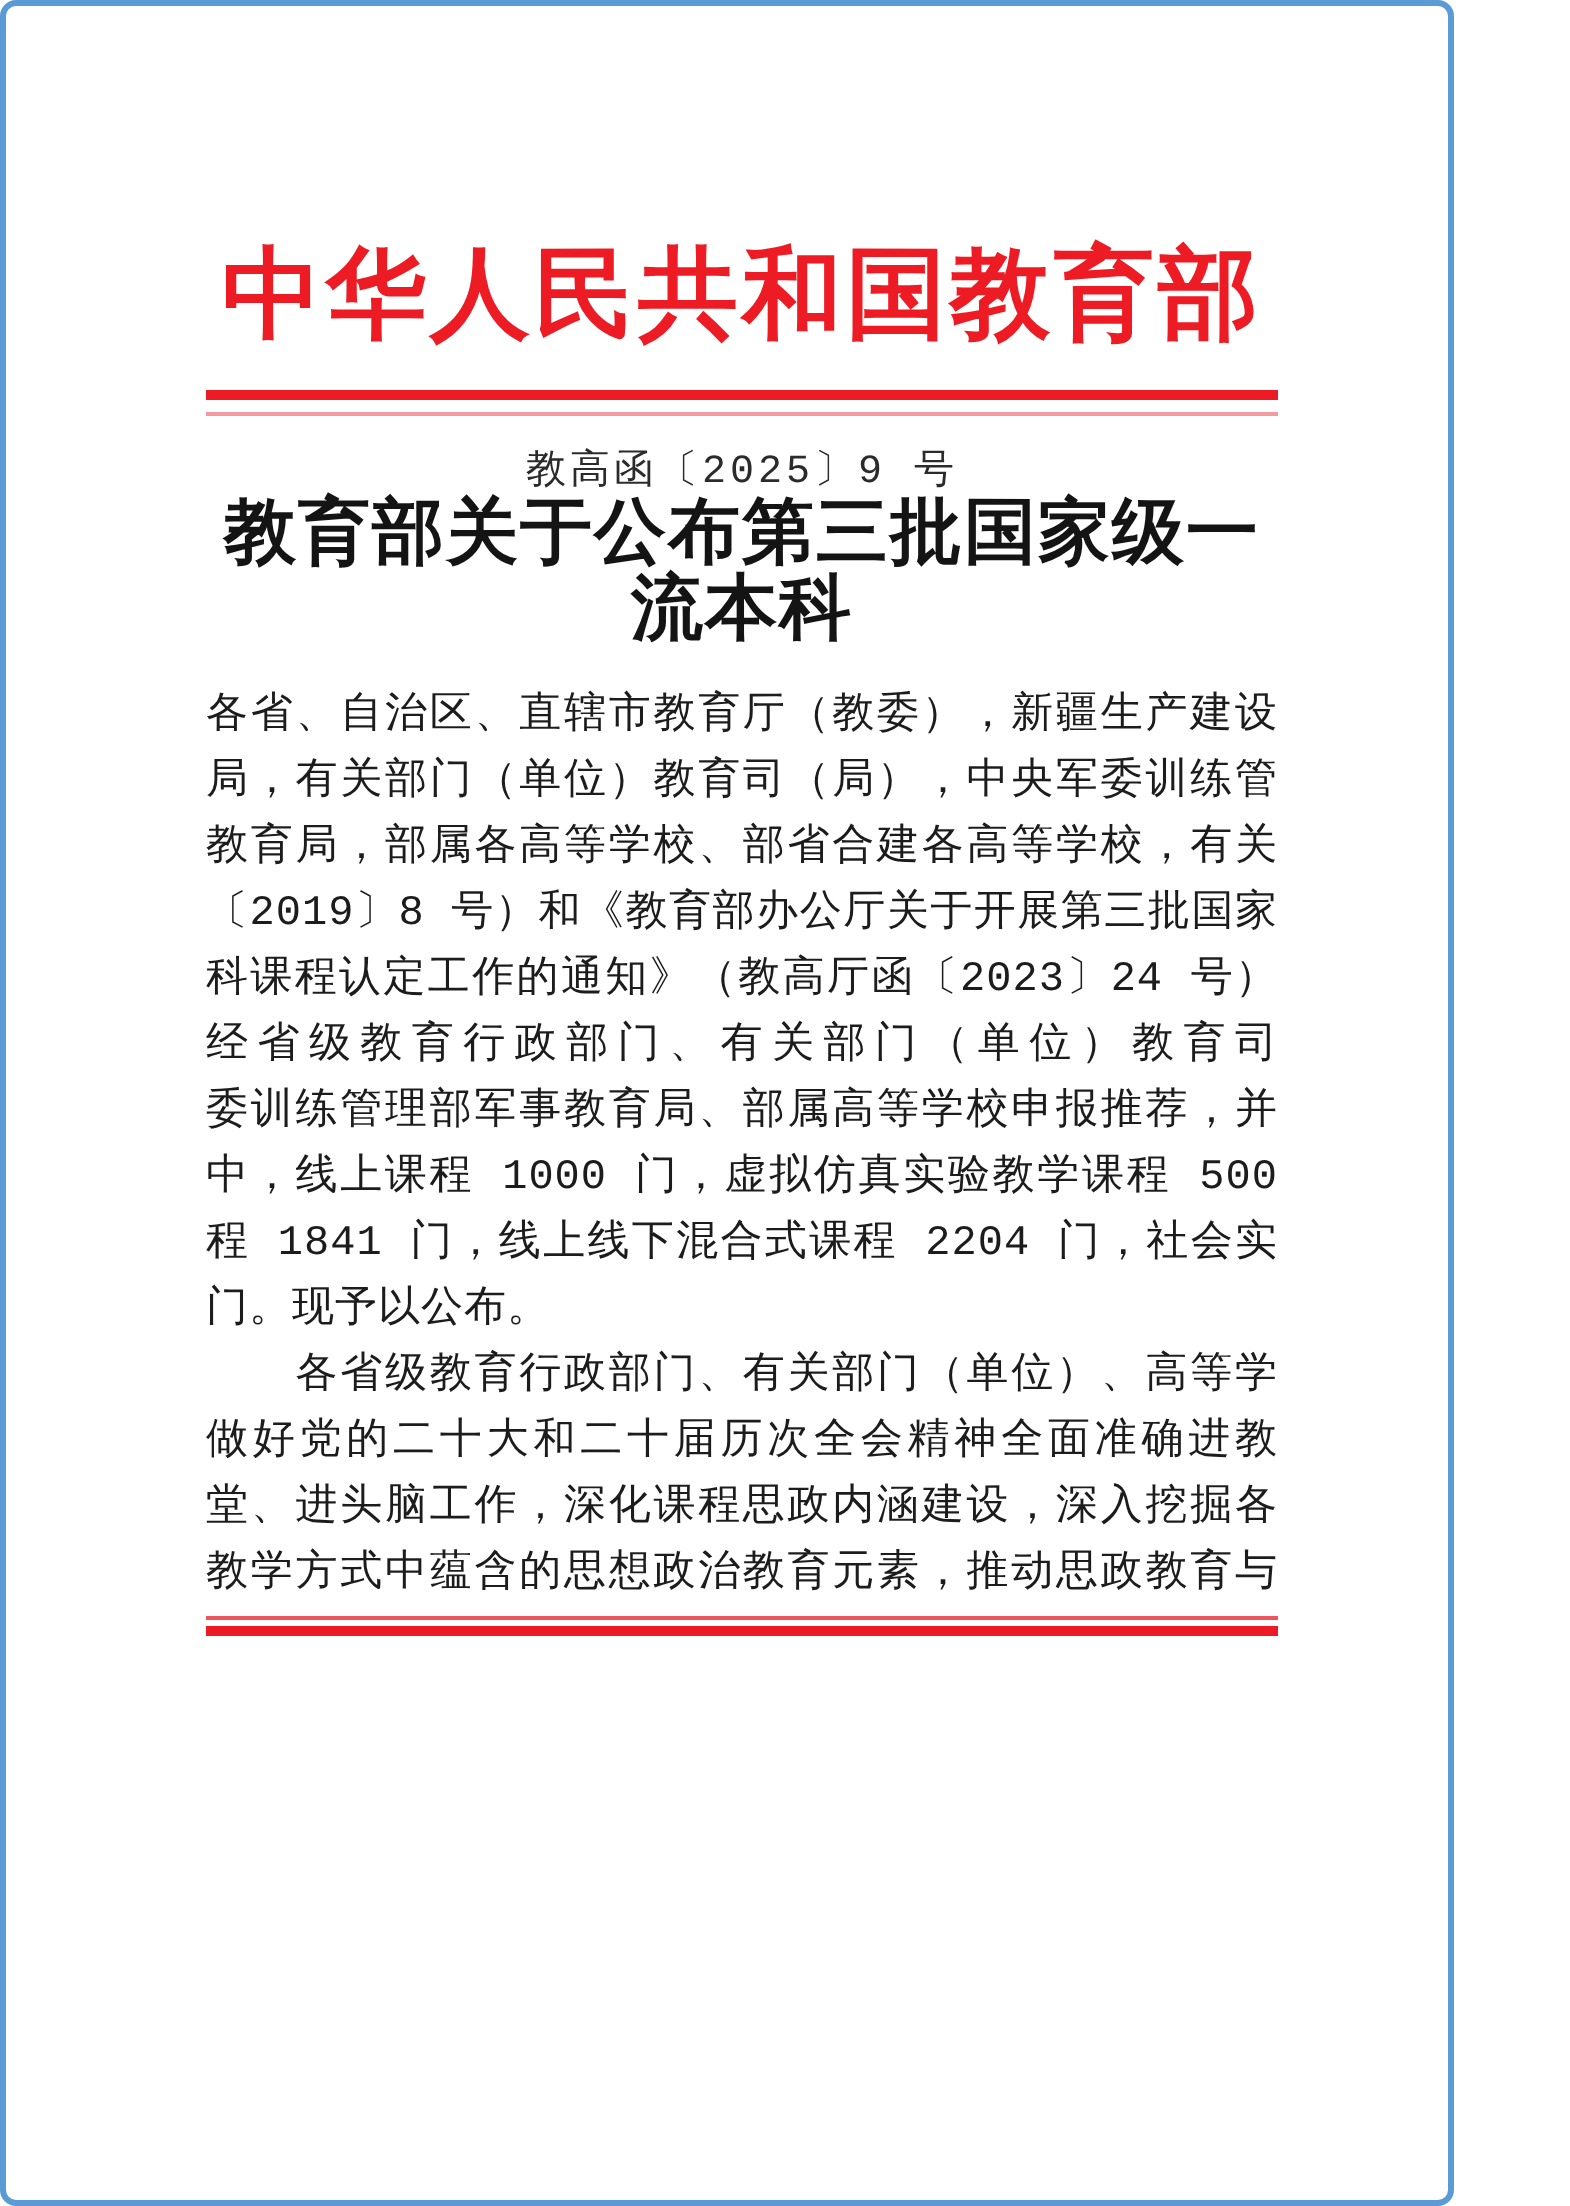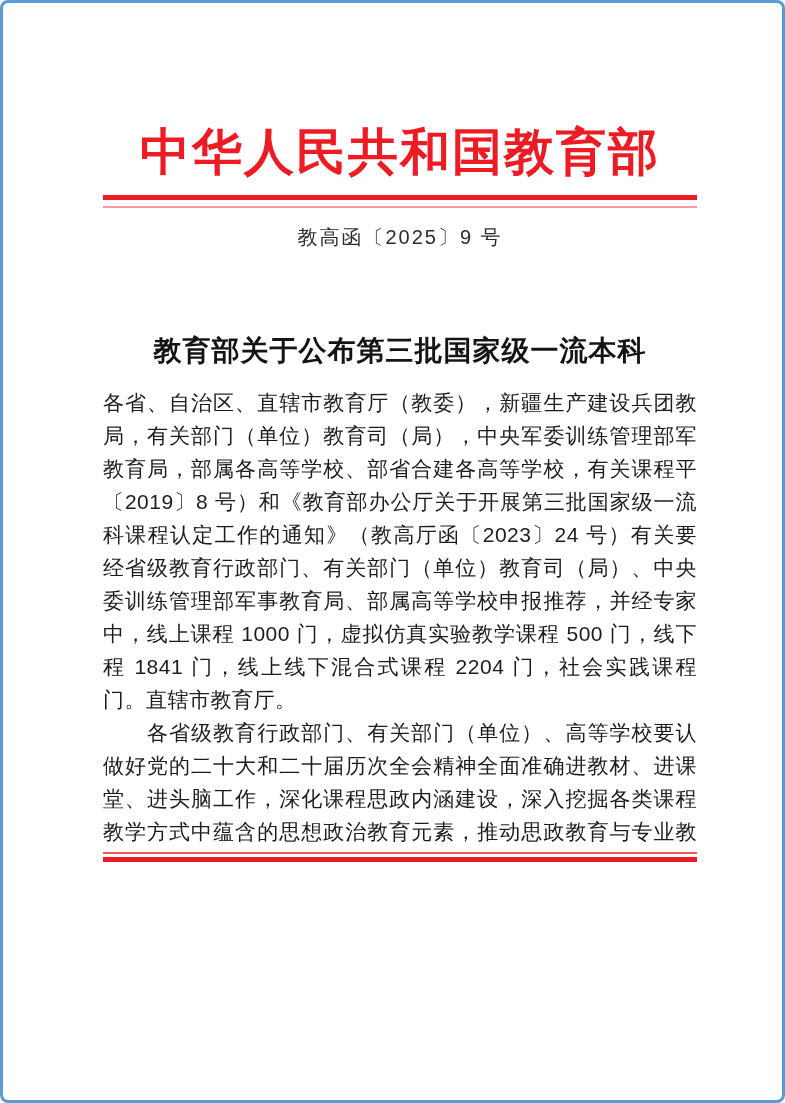--- a/index.html
+++ b/index.html
@@ -4,27 +4,27 @@
 <style>
   :root{
     --red:#ed1c24;
     --red-light:#f29aa0;
     --border-blue:#5b9bd5;
     --ink:#1c1c1c;
   }
   html,body{margin:0;padding:0;background:#ffffff;}
   .page{
     position:relative;
-    width:785px;height:1103px;
+    width:727px;height:1103px;
     box-sizing:border-box;
     background:#ffffff;
     border:3px solid var(--border-blue);
     border-radius:8px;
     overflow:hidden;
-    font-family:Liberation Sans, sans-serif;
+    font-family:Liberation Mono, monospace;
   }
   .content{
     box-sizing:border-box;
     height:100%;
     padding:119px 85px 0 100px;
   }
   .org-name{
     text-align:center;
     color:var(--red);
     font-weight:bold;
@@ -39,24 +39,23 @@
   .rule-thin{height:2px;background:var(--red-light);}
   .doc-number{
     margin-top:16px;
     text-align:center;
     font-size:20px;
     line-height:26px;
     letter-spacing:2px;
     color:#2b2b2b;
   }
   .notice-title{
-    margin-top:82px;
     text-align:center;
     font-weight:bold;
-    font-size:28px;
+    font-size:36px;
     line-height:38px;
     letter-spacing:1px;
     color:#141414;
   }
   .document-body{
     margin-top:16px;
     font-size:21px;
     color:var(--ink);
   }
   .line{
@@ -102,21 +101,21 @@
           <div class="line">局，有关部门（单位）教育司（局），中央军委训练管理部军事</div>
           <div class="line">教育局，部属各高等学校、部省合建各高等学校，有关课程平台</div>
         </div>
         <div class="paragraph">
           <div class="line">〔2019〕8 号）和《教育部办公厅关于开展第三批国家级一流本</div>
           <div class="line">科课程认定工作的通知》（教高厅函〔2023〕24 号）有关要求，</div>
           <div class="line">经省级教育行政部门、有关部门（单位）教育司（局）、中央军</div>
           <div class="line">委训练管理部军事教育局、部属高等学校申报推荐，并经专家评</div>
           <div class="line">中，线上课程 1000 门，虚拟仿真实验教学课程 500 门，线下课</div>
           <div class="line">程 1841 门，线上线下混合式课程 2204 门，社会实践课程 737</div>
-          <div class="line line-last">门。直辖市教育厅。</div>
+          <div class="line line-last">门。现予以公布。</div>
         </div>
         <div class="paragraph">
           <div class="line">　　各省级教育行政部门、有关部门（单位）、高等学校要认真</div>
           <div class="line">做好党的二十大和二十届历次全会精神全面准确进教材、进课</div>
           <div class="line">堂、进头脑工作，深化课程思政内涵建设，深入挖掘各类课程和</div>
           <div class="line line-last">教学方式中蕴含的思想政治教育元素，推动思政教育与专业教育</div>
         </div>
       </div>
 
     <div class="footer-rule">

